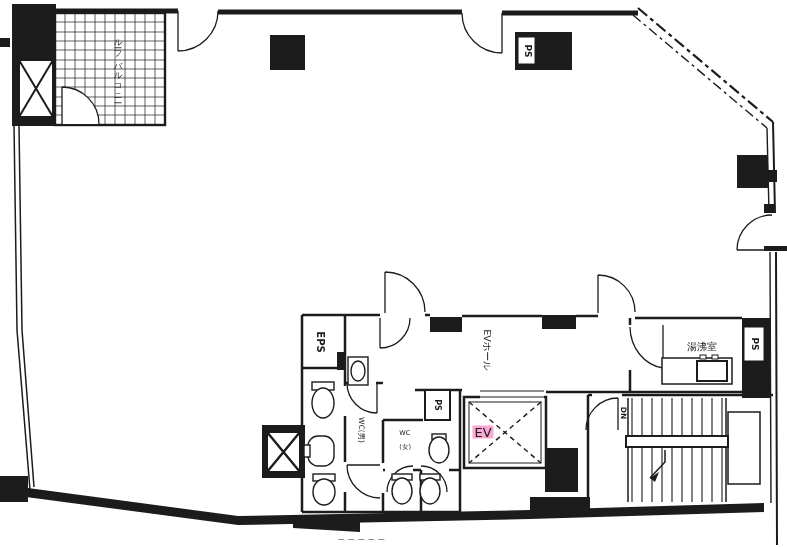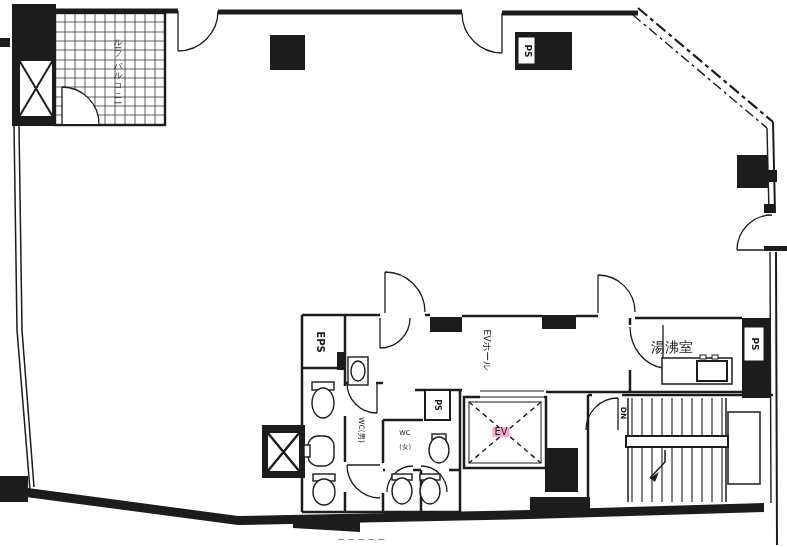--- a/index.html
+++ b/index.html
@@ -177,32 +177,32 @@
   </svg>
 
   <div class="lbl vert" style="left:114px;top:33px;font-size:8.5px;">ルーフバルコニー</div>
 
   <div class="lbl rot" style="left:527px;top:51px;font-size:9px;font-weight:bold;">PS</div>
 
   <div class="lbl rot" style="left:320px;top:342px;font-size:10px;font-weight:bold;">EPS</div>
 
   <div class="lbl rot" style="left:487px;top:350px;font-size:9.5px;">EVホール</div>
 
-  <div class="lbl ctr" style="left:501px;top:432px;font-size:10px;background:#f9a8d4;padding:0 2px;">EV</div>
+  <div class="lbl ctr" style="left:483px;top:432px;font-size:13px;background:#f9a8d4;padding:0 2px;">EV</div>
 
   <div class="lbl rot" style="left:437px;top:405px;font-size:8px;font-weight:bold;">PS</div>
 
   <div class="lbl rot" style="left:361px;top:430px;font-size:7.5px;">WC(男)</div>
 
   <div class="lbl ctr" style="left:401px;top:441px;font-size:6.5px;text-align:left;line-height:1.1;">
     <span>WC</span><br>
     <span>(女)</span>
   </div>
 
-  <div class="lbl ctr" style="left:672px;top:347px;font-size:14px;">湯沸室</div>
+  <div class="lbl ctr" style="left:702px;top:347px;font-size:10px;">湯沸室</div>
 
   <div class="lbl rot" style="left:754px;top:344px;font-size:9px;font-weight:bold;">PS</div>
 
   <div class="lbl rot" style="left:623px;top:413px;font-size:7.5px;font-weight:bold;">DN</div>
 
   <div class="lbl clip-bottom" style="left:336px;top:539px;width:70px;height:8px;font-size:10px;">⌒⌒⌒⌒⌒</div>
 
 </div>
 
 </body></html>

